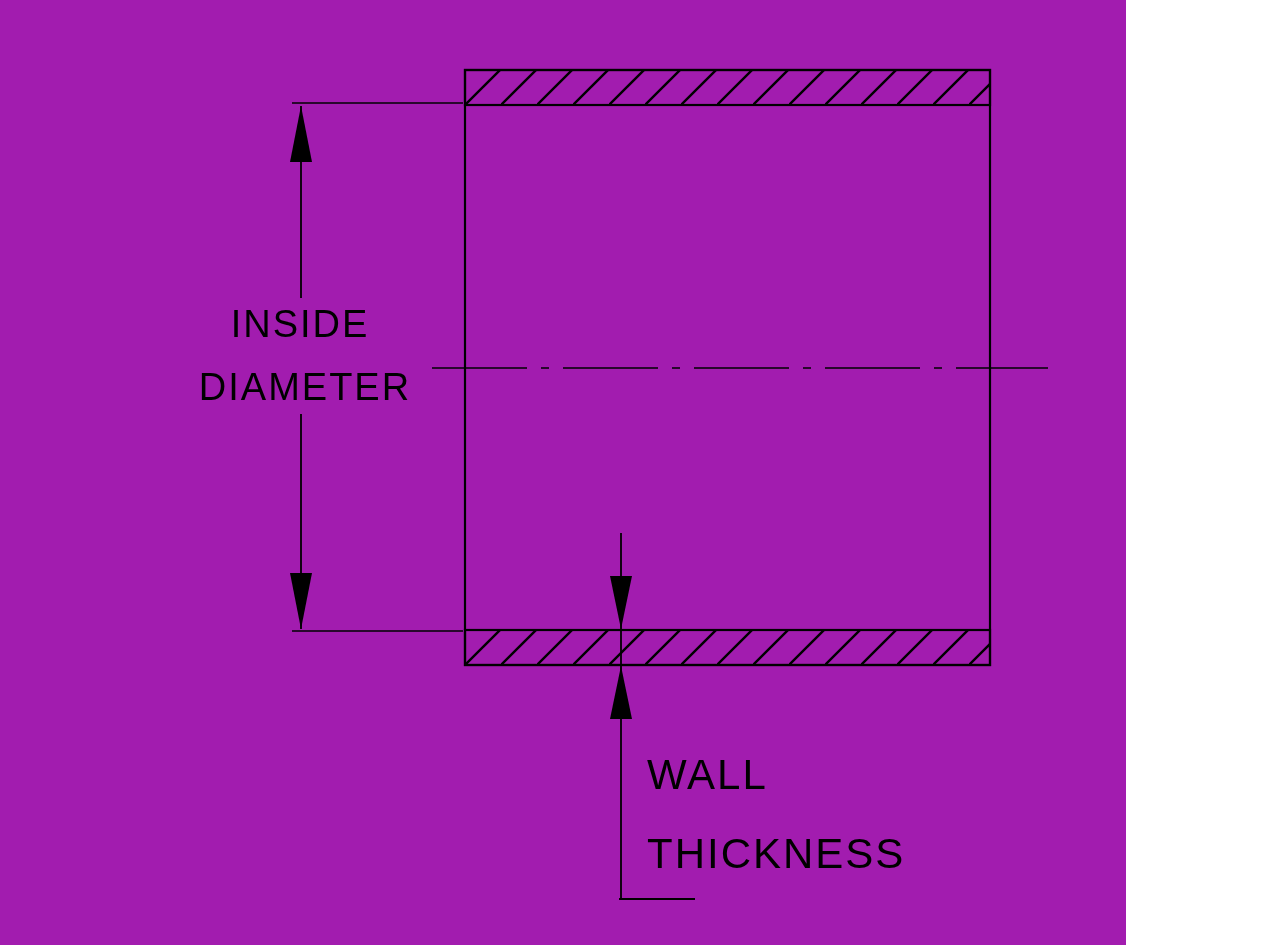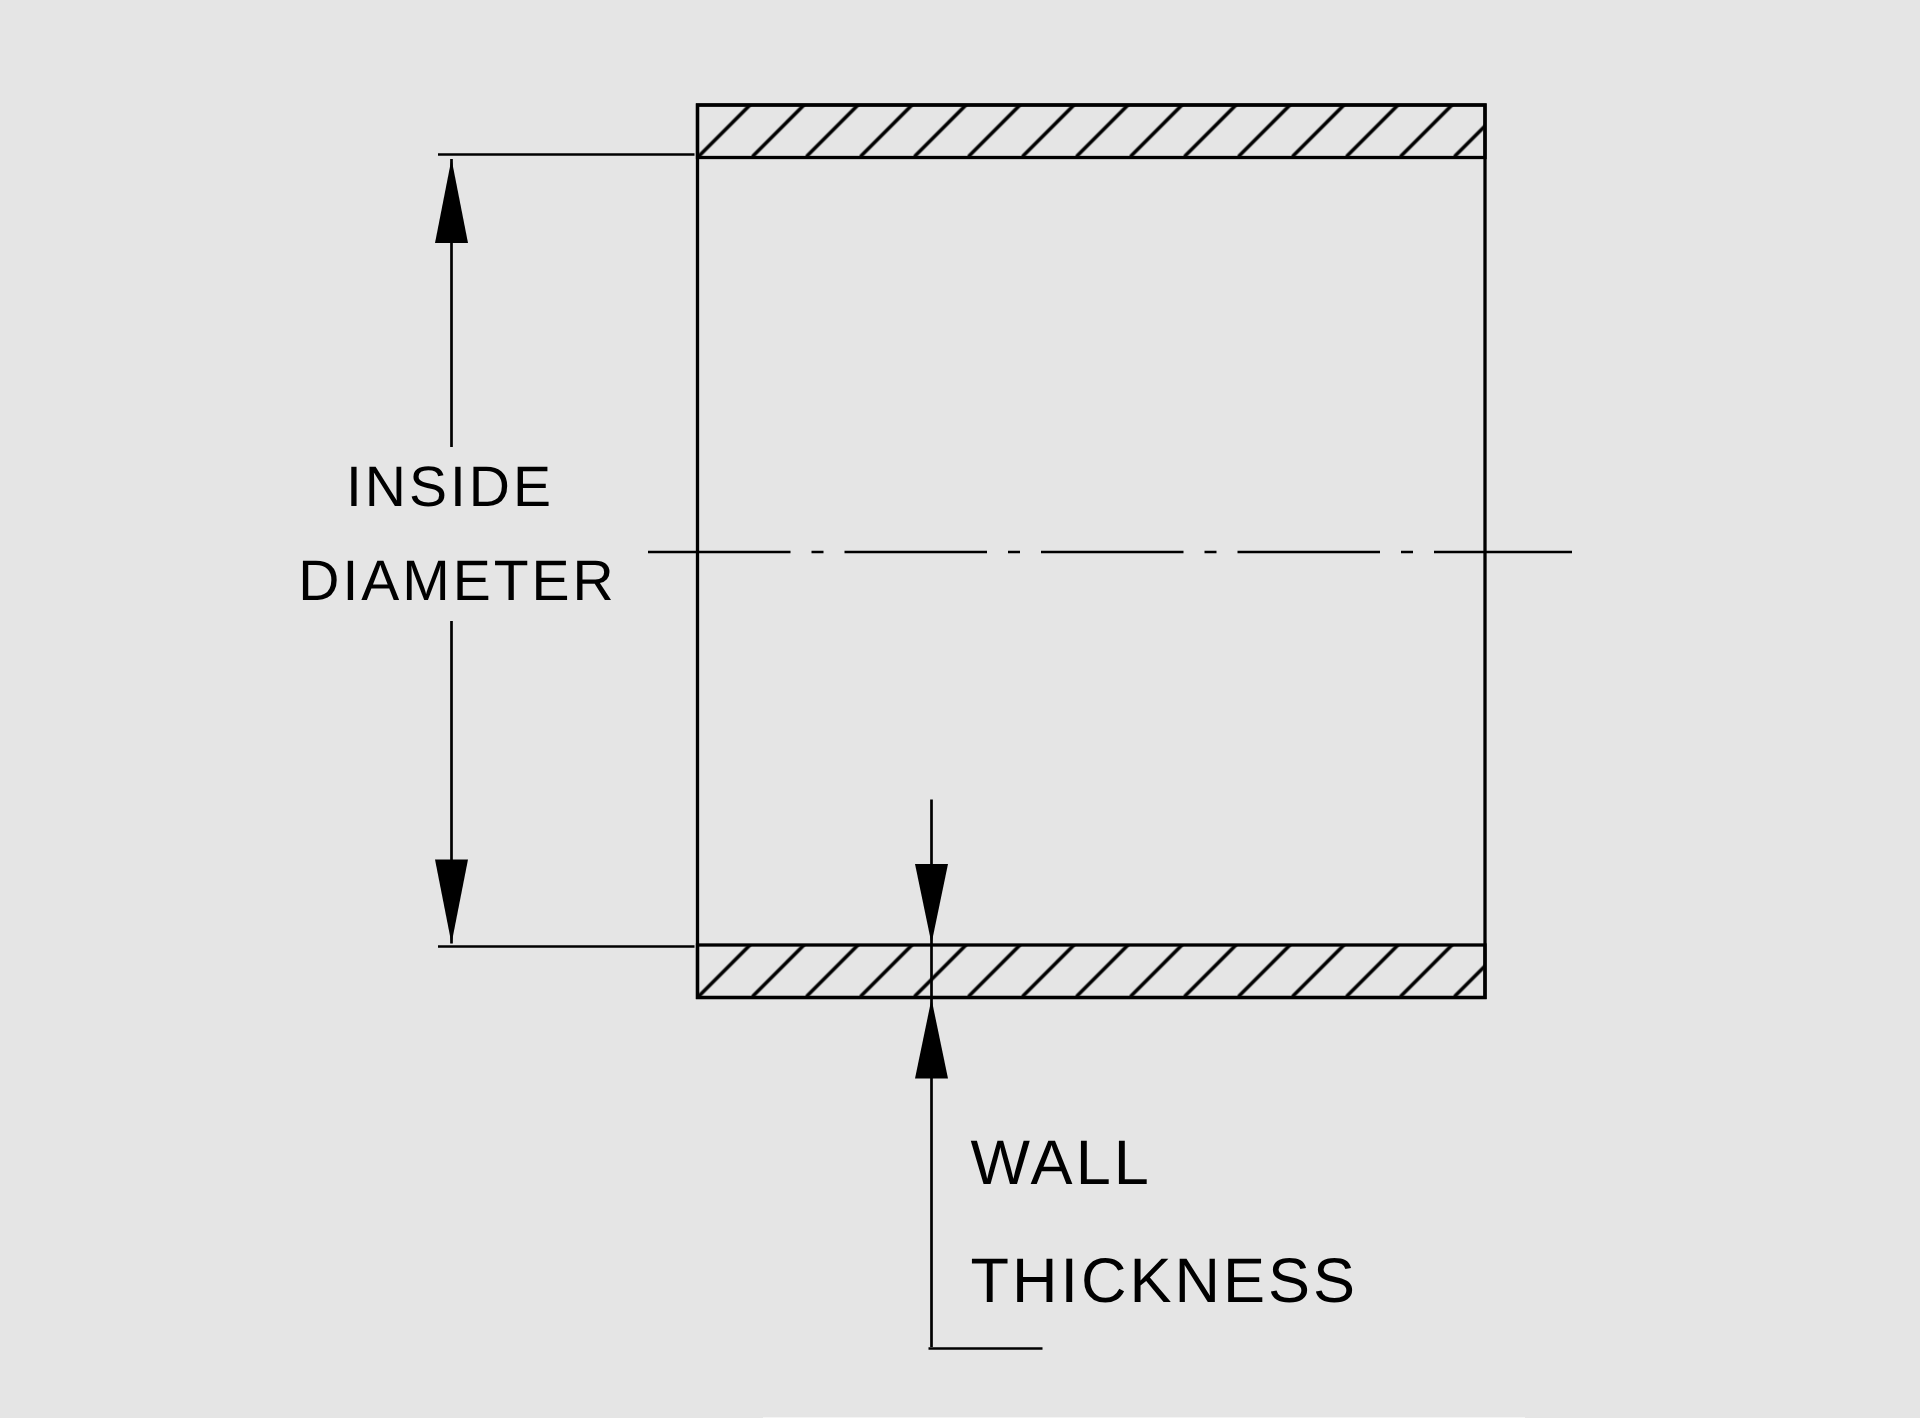--- a/index.html
+++ b/index.html
@@ -2,23 +2,23 @@
 <html><head>
 <meta charset="utf-8">
 <style>
   html, body {
     margin: 0;
     padding: 0;
     background: #ffffff;
   }
   .stage {
     position: relative;
-    width: 1280px;
+    width: 1126px;
     height: 945px;
-    background: #e5e5e5;
+    background: #a21caf;
     overflow: hidden;
   }
   svg { display: block; }
   text {
     font-family: "Liberation Sans", "DejaVu Sans", sans-serif;
     fill: #000000;
   }
   .dim-label {
     font-size: 38px;
     letter-spacing: 2px;

